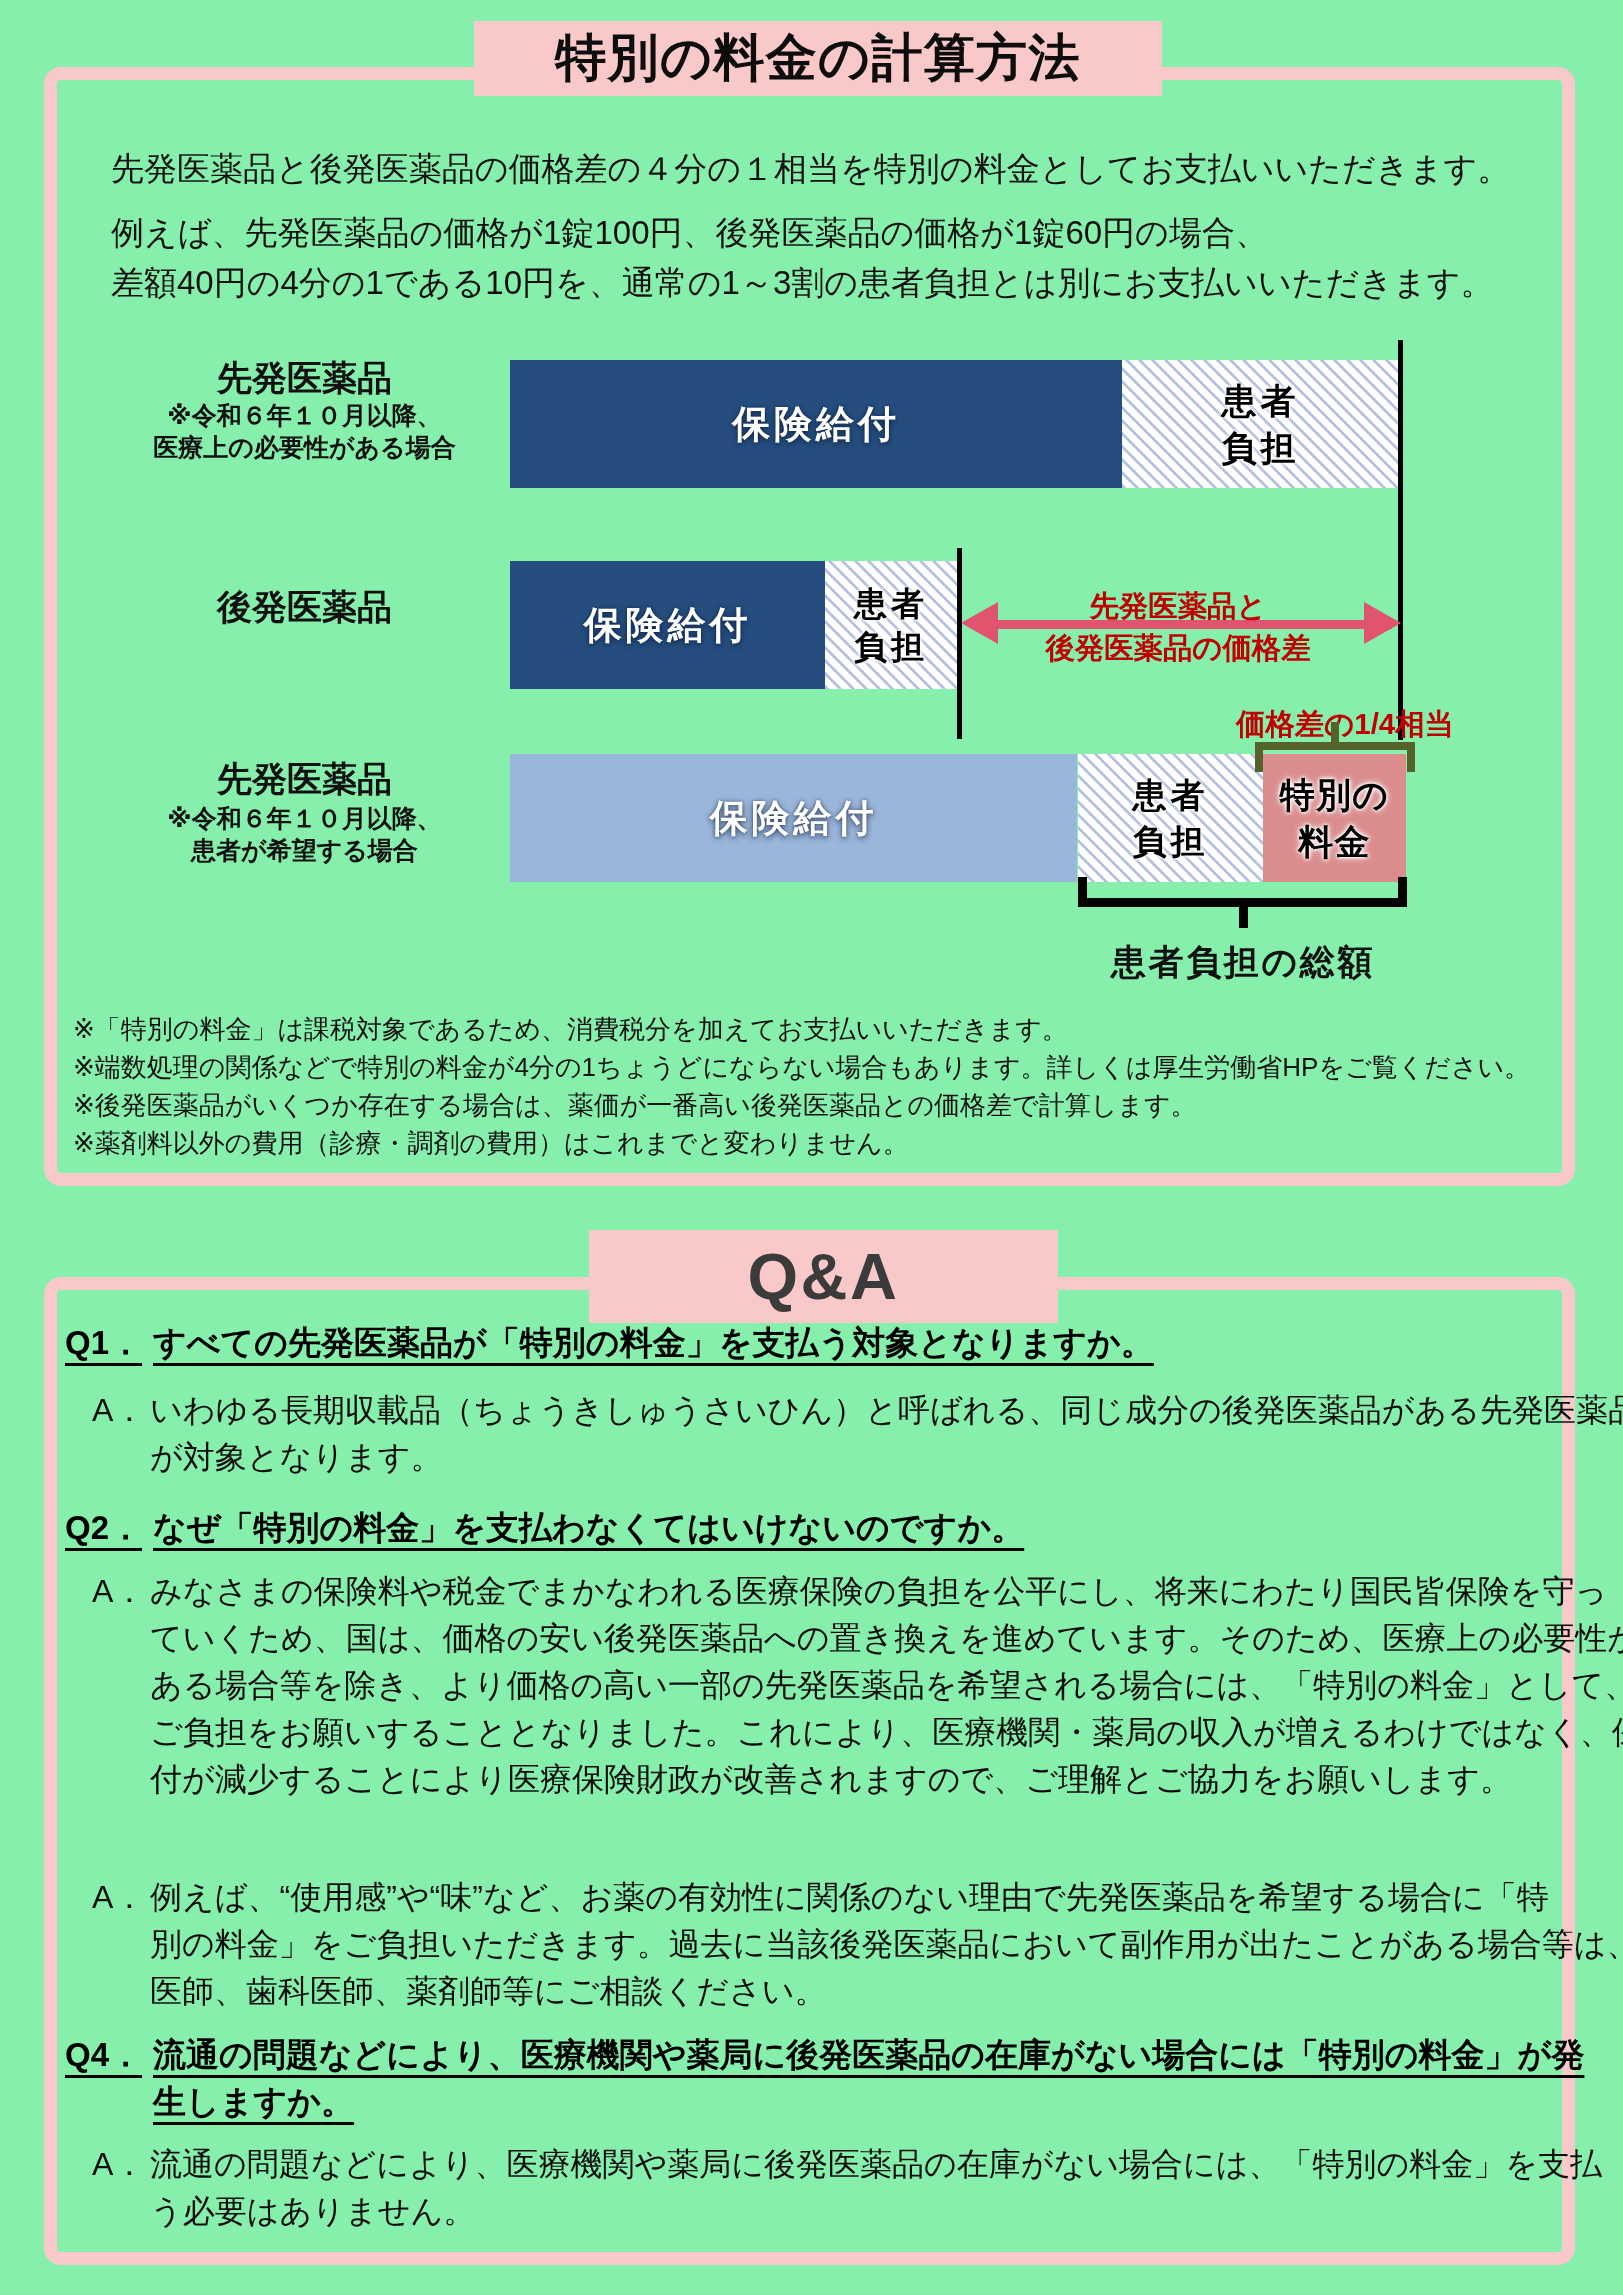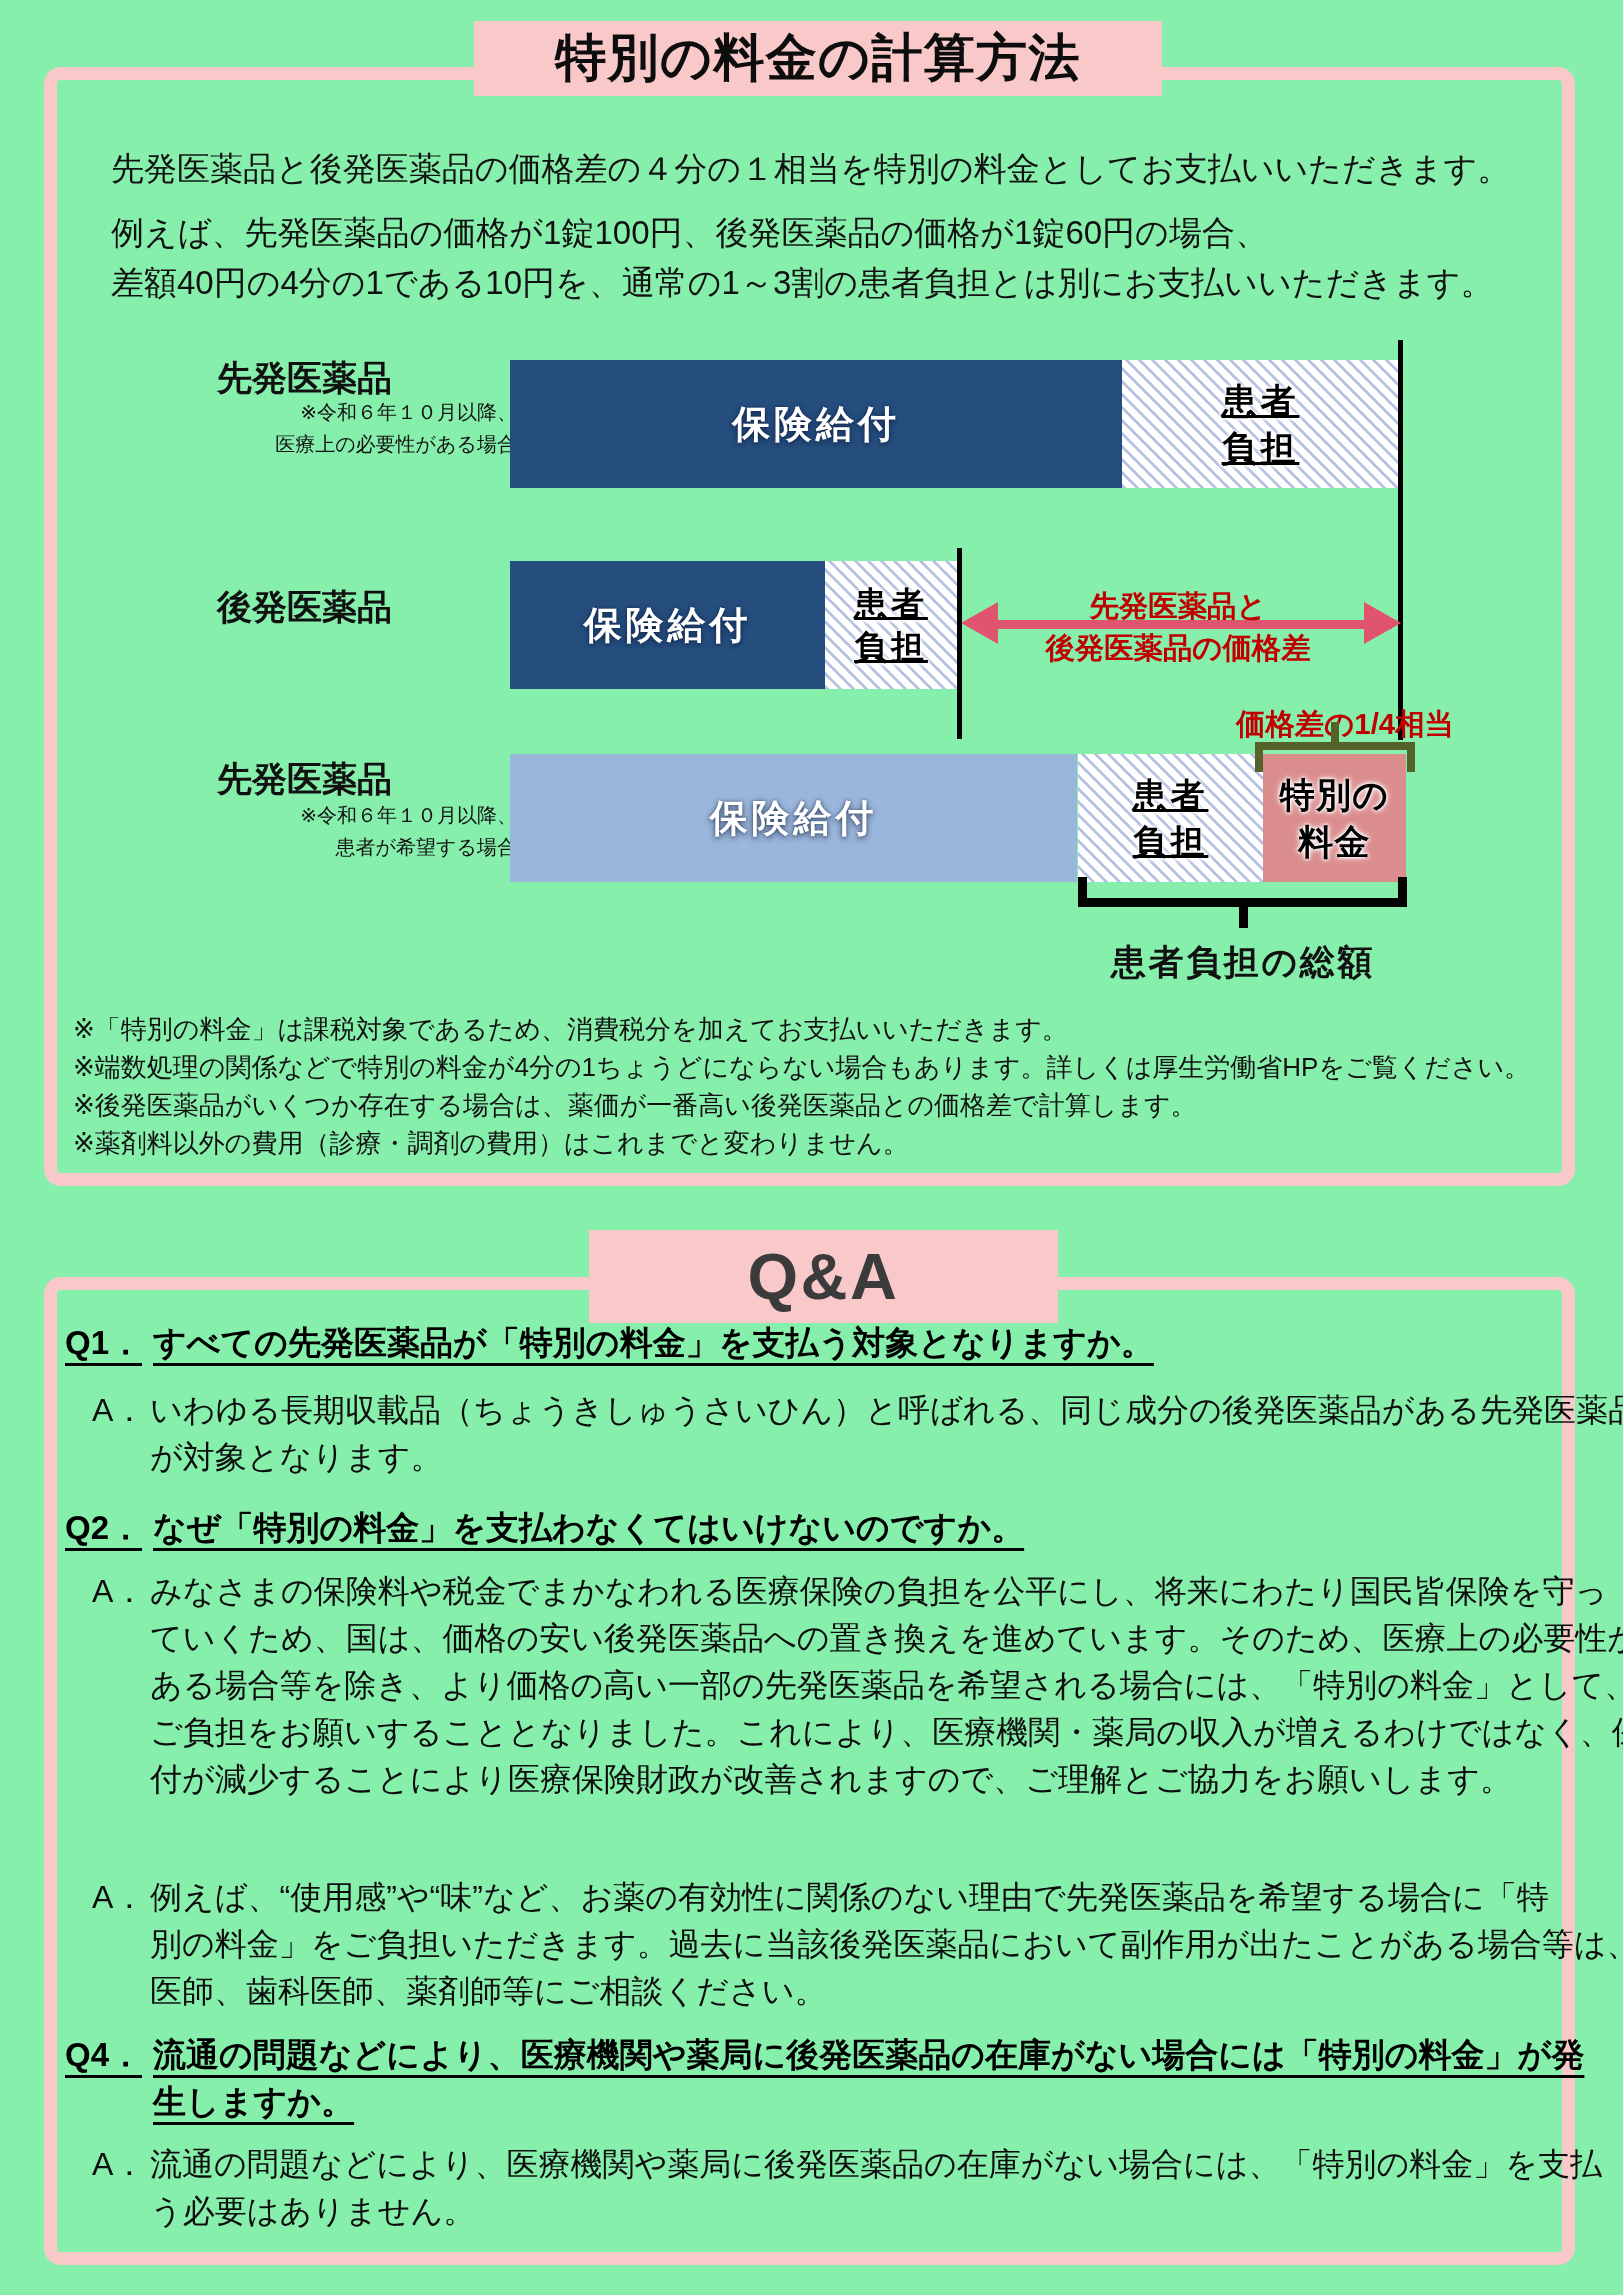--- a/index.html
+++ b/index.html
@@ -31,39 +31,39 @@
              font-size:65px;font-weight:800;color:#3b3b3b;letter-spacing:2.6px;}
 
   
   .intro1{position:absolute;left:111px;top:147px;font-size:33px;font-weight:500;white-space:nowrap;}
   .intro2{position:absolute;left:111px;top:208px;font-size:33px;font-weight:500;line-height:50px;white-space:nowrap;}
   .blk{display:block;}
 
   
   .rlabel{position:absolute;left:92px;width:425px;text-align:center;white-space:nowrap;}
   .rl-bold{font-size:35px;font-weight:800;}
-  .rl-sub{font-size:20px;font-weight:400;text-align:right;}
+  .rl-sub{font-size:25px;font-weight:700;}
   .r1l{top:355px;} .r1s1{top:399px;} .r1s2{top:431px;}
   .r2l{top:584px;}
   .r3l{top:756px;} .r3s1{top:802px;} .r3s2{top:834px;}
 
   
   .bar{position:absolute;display:flex;flex-direction:column;align-items:center;justify-content:center;}
   .b1{left:510px;top:360px;width:612px;height:128px;background:var(--navy);}
   .h1{left:1122px;top:360px;width:277px;height:128px;}
   .b2{left:510px;top:561px;width:315px;height:128px;background:var(--navy);}
   .h2{left:825px;top:561px;width:132px;height:128px;}
   .b3{left:510px;top:754px;width:567px;height:128px;background:var(--lblue);}
   .h3{left:1078px;top:754px;width:185px;height:128px;}
   .sp{left:1263px;top:754px;width:143px;height:128px;background:var(--salmon);}
   .hatch{background:repeating-linear-gradient(45deg,var(--stripe) 0 3.3px,#ffffff 3.3px 9.2px);}
   .benefit{color:#fff;font-size:38px;font-weight:800;letter-spacing:3.9px;white-space:nowrap;
            text-shadow:0 2px 6.5px rgba(10,25,60,.65),0 0 2.6px rgba(10,25,60,.5);}
   .patient{font-size:35px;font-weight:800;line-height:47px;letter-spacing:3.9px;color:#000;text-align:center;
-           text-shadow:0 0 3.9px #fff,0 0 3.9px #fff,0 0 7.9px #fff;text-decoration:underline;}
+           text-shadow:0 0 3.9px #fff,0 0 3.9px #fff,0 0 7.9px #fff;}
   .h2 .patient{font-size:33px;line-height:43px;}
   .h3 .patient{font-size:34px;line-height:46px;}
   .special{font-size:35px;font-weight:800;line-height:47px;letter-spacing:1.3px;color:#000;text-align:center;
            text-shadow:0 0 3.9px #fff,0 0 3.9px #fff,0 0 7.9px #fff;}
 
   
   .vl{position:absolute;width:4.6px;background:#000;}
   .vl-right{left:1398px;top:340px;height:400px;}
   .vl-mid{left:957px;top:548px;height:191px;}
 

